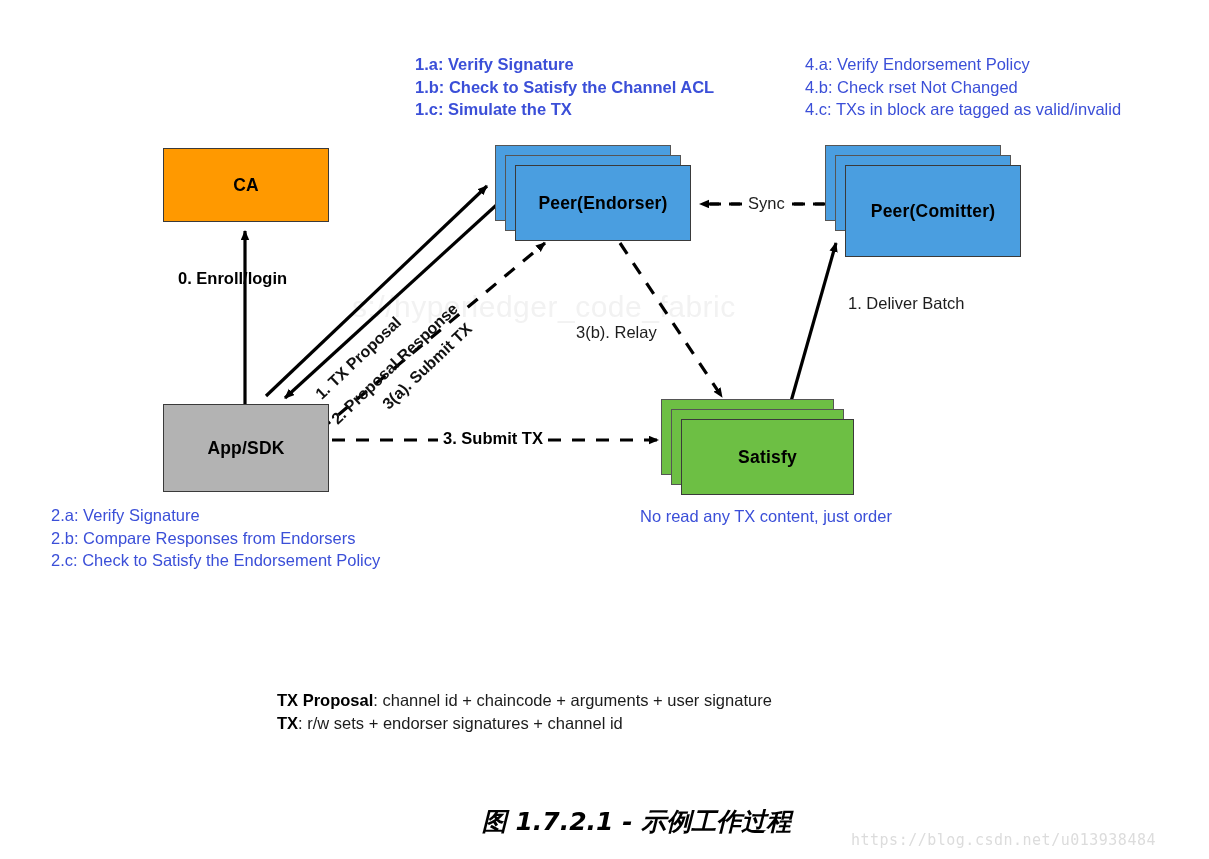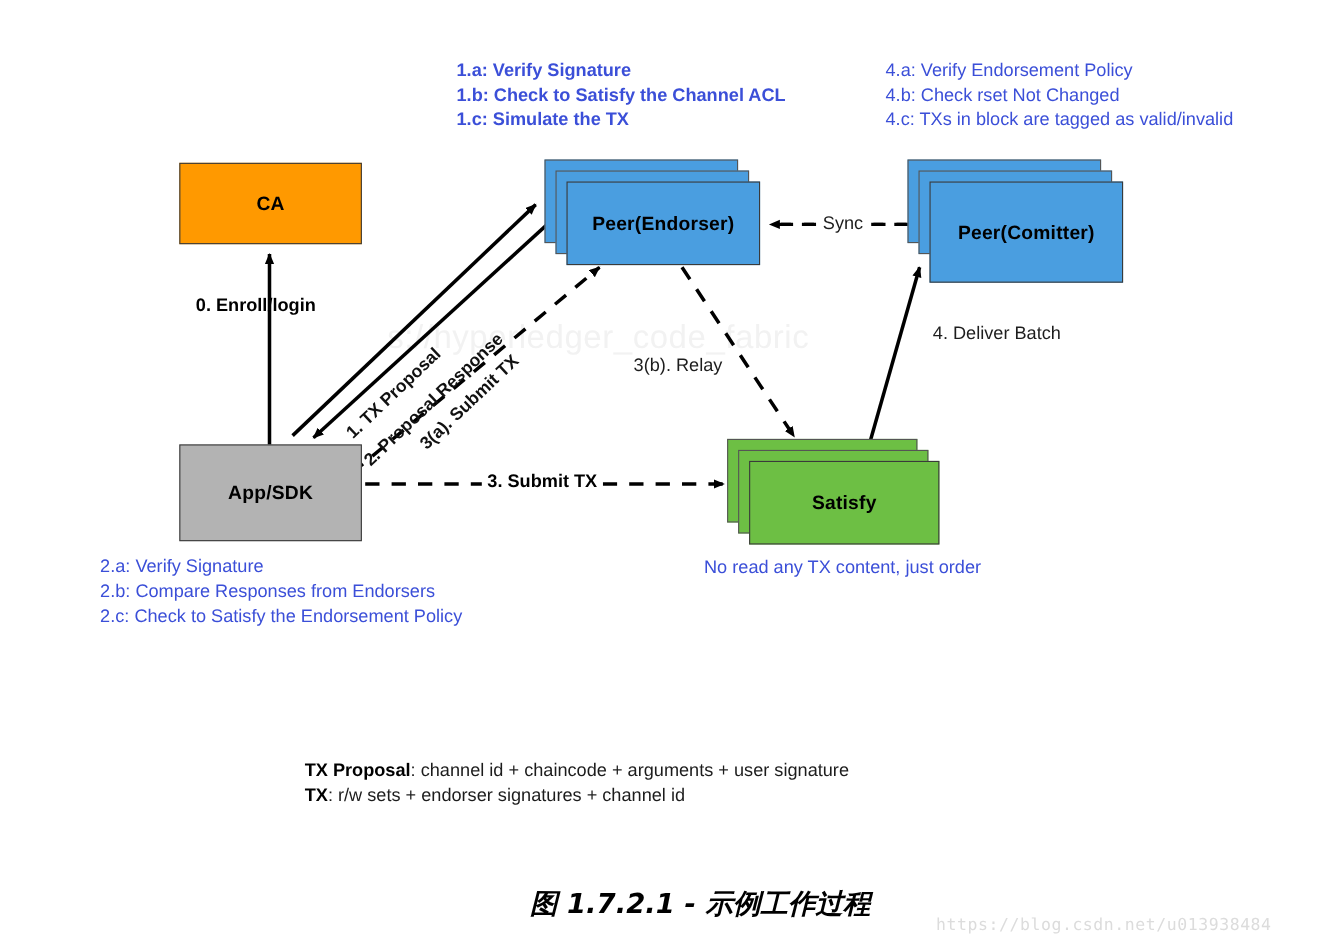--- a/index.html
+++ b/index.html
@@ -153,21 +153,21 @@
     <div>1.b: Check to Satisfy the Channel ACL</div>
     <div>1.c: Simulate the TX</div>
   </div>
 
   <div class="abs note" style="left:805px; top:53px;">
     <div>4.a: Verify Endorsement Policy</div>
     <div>4.b: Check rset Not Changed</div>
     <div>4.c: TXs in block are tagged as valid/invalid</div>
   </div>
 
-  <div class="abs note" style="left:51px; top:504px;margin-left:40px;">
+  <div class="abs note" style="left:51px; top:504px;">
     <div>2.a: Verify Signature</div>
     <div>2.b: Compare Responses from Endorsers</div>
     <div>2.c: Check to Satisfy the Endorsement Policy</div>
   </div>
 
   <div class="abs note" style="left:616px; top:505px;margin-left:24px;">
     <div>No read any TX content, just order</div>
   </div>
 
   <div class="abs box" style="left:163px; top:148px; width:166px; height:74px; background:#FF9900;">
@@ -209,21 +209,21 @@
   <div class="abs rot" style="left:328px; top:415px; transform:rotate(-43.5deg); font-weight:bold;">2. Proposal Response</div>
 
   <div class="abs rot" style="left:379px; top:400px; transform:rotate(-43.5deg); font-weight:bold;">3(a). Submit TX</div>
 
   <div class="abs lbl-b" style="left:438px; top:429px; background:#fff; padding:0 5px;">3. Submit TX</div>
 
   <div class="abs lbl" style="left:576px; top:323px;">3(b). Relay</div>
 
   <div class="abs lbl" style="left:742px; top:194px; background:#fff; padding:0 6px;">Sync</div>
 
-  <div class="abs lbl" style="left:848px; top:294px;">4. Deliver Batch</div>
+  <div class="abs lbl" style="left:848px; top:294px;">1. Deliver Batch</div>
 
   <div class="abs legend" style="left:277px; top:689px;">
     <div>
       <b>TX Proposal</b><span>: channel id + chaincode + arguments + user signature</span>
     </div>
     <div>
       <b>TX</b><span>: r/w sets + endorser signatures + channel id</span>
     </div>
   </div>
 

